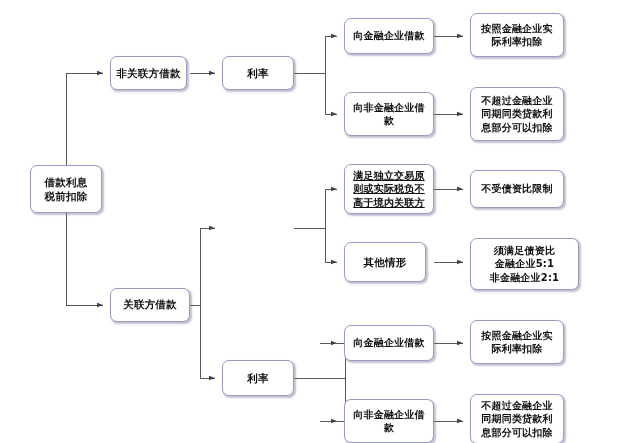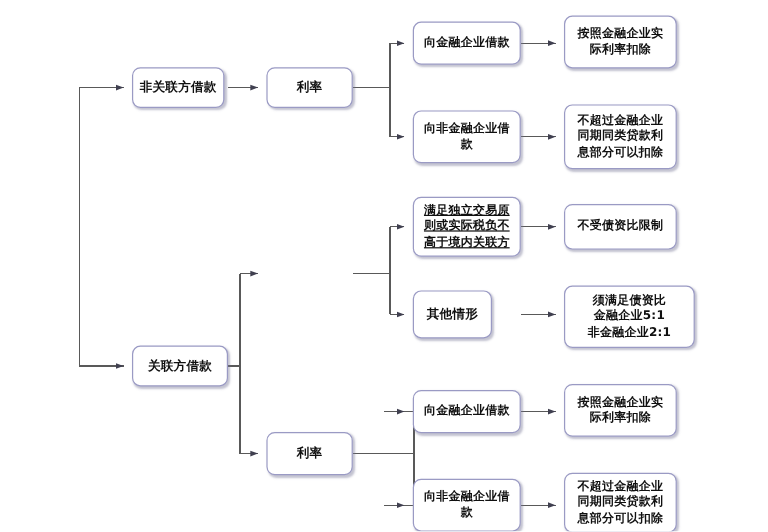--- a/index.html
+++ b/index.html
@@ -97,36 +97,38 @@
       <path d="M434,421 L463,421" marker-end="url(#arw)"></path>
     </g>
 
     <g stroke="#595959" stroke-width="1" fill="none" shape-rendering="crispEdges">
       <path d="M320,343 L337,343" marker-end="url(#arw)"></path>
       <path d="M320,421 L337,421" marker-end="url(#arw)"></path>
       <path d="M320,343 L345,343 M320,421 L345,421" stroke="none"></path>
     </g>
   </svg>
 
+  <div class="node" style="left: 30px; top: 165px; width: 72px; height: 48px;">借款利息
+税前扣除</div>
   <div class="node" style="left: 110px; top: 56px; width: 77px; height: 34px;">非关联方借款</div>
   <div class="node" style="left: 222px; top: 56px; width: 72px; height: 34px;">利率</div>
   <div class="node small" style="left: 344px; top: 18px; width: 90px; height: 36px;">向金融企业借款</div>
   <div class="node small" style="left: 470px; top: 13px; width: 94px; height: 44px;">按照金融企业实
 际利率扣除</div>
   <div class="node small" style="left: 344px; top: 92px; width: 90px; height: 44px;">向非金融企业借
 款</div>
   <div class="node small" style="left: 470px; top: 87px; width: 94px; height: 54px;">不超过金融企业
 同期同类贷款利
 息部分可以扣除</div>
-  <div class="node" style="left: 110px; top: 288px; width: 80px; height: 34px;">关联方借款</div>
+  <div class="node" style="left: 110px; top: 288px; width: 80px; height: 34px; font-family: Liberation Serif, serif;">关联方借款</div>
   <div class="node small" style="left: 344px; top: 164px; width: 90px; height: 50px; text-decoration: underline;">满足独立交易原
 则或实际税负不
 高于境内关联方</div>
   <div class="node small" style="left: 470px; top: 170px; width: 94px; height: 38px; text-align: center;">不受债资比限制</div>
-  <div class="node" style="left: 344px; top: 242px; width: 66px; height: 40px; text-align: right;">其他情形</div>
+  <div class="node" style="left: 344px; top: 242px; width: 82px; height: 40px; text-align: right;">其他情形</div>
   <div class="node small" style="left: 470px; top: 238px; width: 109px; height: 52px;">须满足债资比
 金融企业5:1
 非金融企业2:1</div>
   <div class="node" style="left: 222px; top: 360px; width: 72px; height: 36px;">利率</div>
   <div class="node small" style="left: 344px; top: 325px; width: 90px; height: 36px;">向金融企业借款</div>
   <div class="node small" style="left: 470px; top: 320px; width: 94px; height: 44px;">按照金融企业实
 际利率扣除</div>
   <div class="node small" style="left: 344px; top: 399px; width: 90px; height: 44px;">向非金融企业借
 款</div>
   <div class="node small" style="left: 470px; top: 394px; width: 94px; height: 50px;">不超过金融企业

